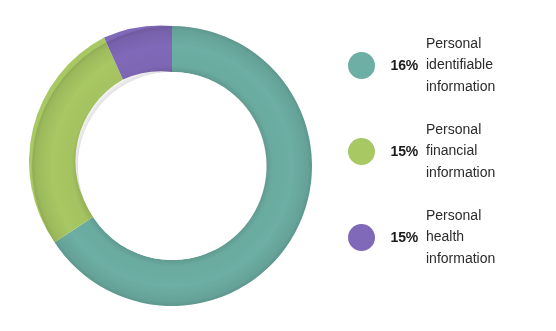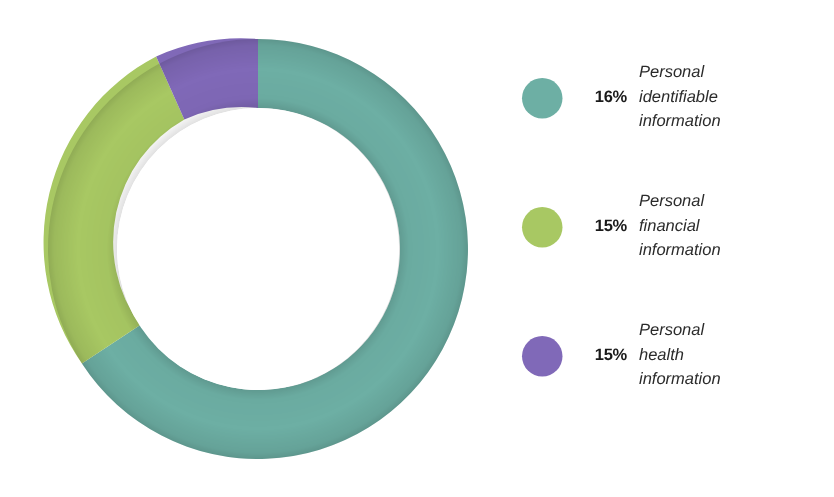--- a/index.html
+++ b/index.html
@@ -52,35 +52,34 @@
   }
   .legend-swatch {
     flex: 0 0 auto;
     width: 27px;
     height: 27px;
     border-radius: 50%;
     margin-right: 7px;
   }
   .legend-pct {
     flex: 0 0 auto;
-    font-size: 11px;
+    font-size: 14px;
     font-weight: bold;
     color: #1a1a1a;
     width: 36px;
     text-align: right;
     margin-right: 8px;
     letter-spacing: -0.2px;
   }
   .legend-label {
     flex: 1 1 auto;
-    font-size: 11px;
+    font-size: 14px;
     line-height: 1.52;
     color: #2b2b2b;
     white-space: pre-line;
-    font-style: italic;
   }
 </style>
 </head>
 <body style="background: rgb(255, 255, 255);">
 
 <div id="chart-root">
 
   <div class="donut-area">
     <svg class="donut-svg" viewBox="0 0 280 280">
       <defs>

